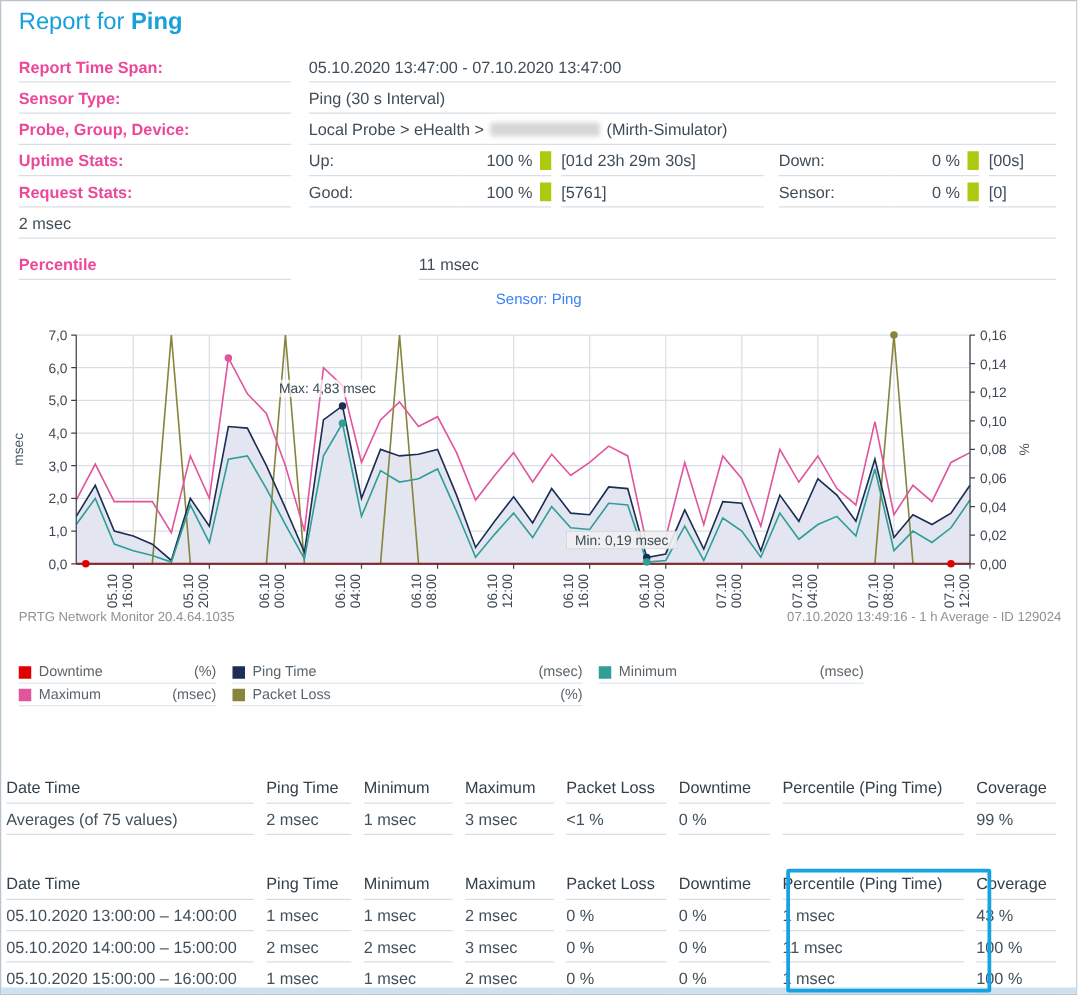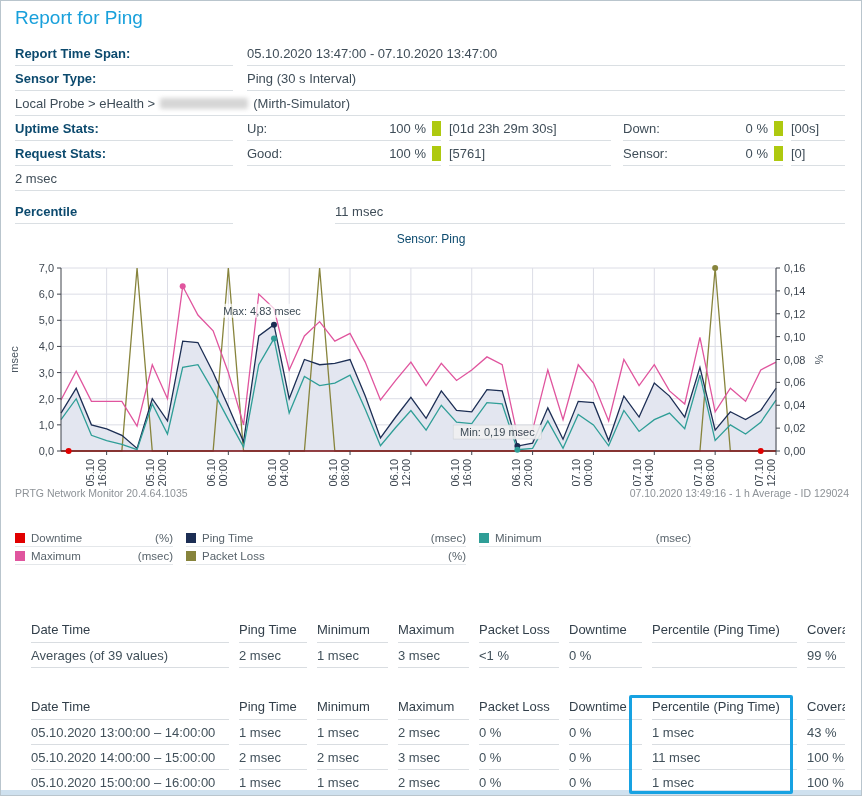--- a/index.html
+++ b/index.html
@@ -1,49 +1,49 @@
 <!DOCTYPE html>
 <html><head>
 <meta charset="utf-8">
 <style>
   html,body{margin:0;padding:0;background:#fff;}
   body{width:862px;height:796px;overflow:hidden;font-family:"Liberation Sans",sans-serif;color:#3f4d58;position:relative;}
   .page{position:absolute;inset:0;border:1px solid #b9c5cd;box-sizing:border-box;background:#fff;}
   .title{position:absolute;top:6px;left:14px;font-size:19px;color:#18a0db;}
-  .title b{font-weight:400;}
+  .title b{font-weight:700;}
   
   .info{position:absolute;top:40px;left:0;right:0;}
   .row{display:flex;align-items:center;height:25px;font-size:13px;}
   .row.gap-before{margin-top:8px;gap:44px;}
   .c{border-bottom:1px solid #dadfe3;height:100%;display:flex;align-items:center;box-sizing:border-box;white-space:nowrap;}
-  .lbl{width:218px;margin-left:14px;font-weight:700;color:#0c4a6e;}
+  .lbl{width:218px;margin-left:14px;font-weight:700;color:#ec4899;}
   .sp{width:14px;}
   .val{flex:1;margin-right:16px;}
   .k1{width:118px;}
   .pv{width:76px;justify-content:flex-end;}
   .b1{width:162px;margin-left:8px;}
   .k2{width:88px;margin-left:12px;}
   .pv2{width:72px;justify-content:flex-end;}
   .b2{flex:1;margin-left:8px;margin-right:16px;}
   .bar{display:inline-block;width:9px;height:15px;margin-left:6px;}
   .redact{display:inline-block;width:88px;height:11px;background:#d6d6d6;border-radius:2px;filter:blur(2px);vertical-align:-1px;margin:0 5px;}
   
-  .ct1{position:absolute;top:231px;left:0;right:0;text-align:center;font-size:12px;color:#0c4a6e;}
+  .ct1{position:absolute;top:231px;left:0;right:0;text-align:center;font-size:12px;color:#3b82f6;}
   .ct2{position:absolute;top:247px;left:0;right:0;text-align:center;font-size:12px;color:#4a545c;}
   #chart-svg{position:absolute;top:262px;left:0;}
   
   .legend{position:absolute;top:528px;left:0;right:0;display:grid;grid-template-columns:158px 280px 212px;column-gap:13px;padding-left:14px;font-size:11.5px;color:#59646c;}
   .lg-cell{display:flex;align-items:center;height:17px;border-bottom:1px solid #e4e7ea;}
   .sw{width:10px;height:10px;margin-right:6px;flex:none;}
   .lg-name{flex:1;}
   
   .tbl{position:absolute;left:0;right:0;font-size:13px;}
   #tbl-averages{top:616px;}
   #tbl-hours{top:693px;}
-  .trow{display:grid;grid-template-columns:208px 78px 81px 81px 90px 83px 155px 1fr;padding-left:30px;height:25px;}
+  .trow{display:grid;grid-template-columns:208px 78px 81px 81px 90px 83px 155px 1fr;padding-left:4px;height:25px;}
   .trow.thead{height:26px;}
   .tc{border-bottom:1px solid #d9dde1;margin-right:10px;line-height:25px;white-space:nowrap;overflow:hidden;color:#41505a;}
   .tc:last-child{margin-right:16px;}
   .thead .tc{color:#323f4a;line-height:26px;}
   .hl-box{position:absolute;left:628px;top:694px;width:158px;height:93px;border:3px solid #17a2e2;border-radius:2px;pointer-events:none;z-index:5;}
   .bottom-strip{position:absolute;left:0;right:0;bottom:0;height:5px;background:#cfe1ef;}
 </style>
 </head>
 <body>
 
@@ -56,20 +56,21 @@
       <div class="c lbl">Report Time Span:</div>
         <div class="sp"></div>
       <div class="c val">05.10.2020 13:47:00 - 07.10.2020 13:47:00</div>
     </div>
     <div class="row">
       <div class="c lbl">Sensor Type:</div>
         <div class="sp"></div>
       <div class="c val">Ping (30 s Interval)</div>
     </div>
     <div class="row">
+      <div class="c lbl">Probe, Group, Device:</div>
         <div class="sp"></div>
       <div class="c val">
         <span>Local Probe &gt; eHealth &gt;</span>
           <span class="redact"></span>
           <span>(Mirth-Simulator)</span>
       </div>
     </div>
     <div class="row">
       <div class="c lbl">Uptime Stats:</div>
         <div class="sp"></div>
@@ -265,21 +266,21 @@
         <div class="tc">Date Time</div>
         <div class="tc">Ping Time</div>
         <div class="tc">Minimum</div>
         <div class="tc">Maximum</div>
         <div class="tc">Packet Loss</div>
         <div class="tc">Downtime</div>
         <div class="tc">Percentile (Ping Time)</div>
         <div class="tc">Coverage</div>
       </div>
       <div class="trow">
-        <div class="tc">Averages (of 39 values)</div>
+        <div class="tc">Averages (of 75 values)</div>
         <div class="tc">2 msec</div>
         <div class="tc">1 msec</div>
         <div class="tc">3 msec</div>
         <div class="tc">&lt;1 %</div>
         <div class="tc">0 %</div>
         <div class="tc"></div>
         <div class="tc">99 %</div>
       </div>
     </div>
   <div class="tbl" id="tbl-hours">

